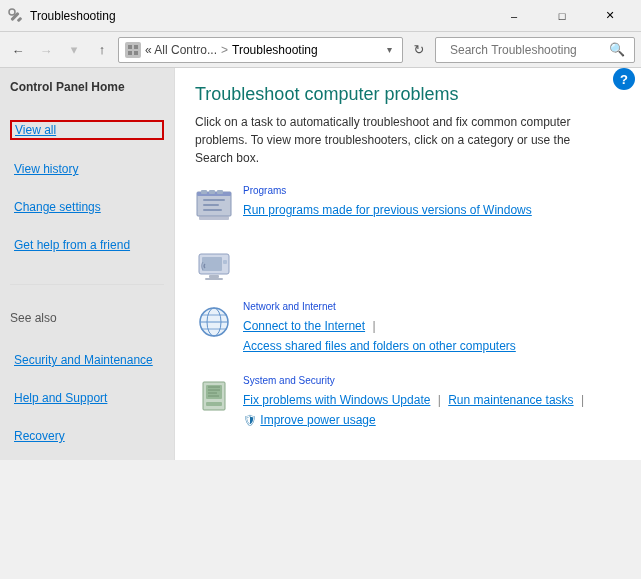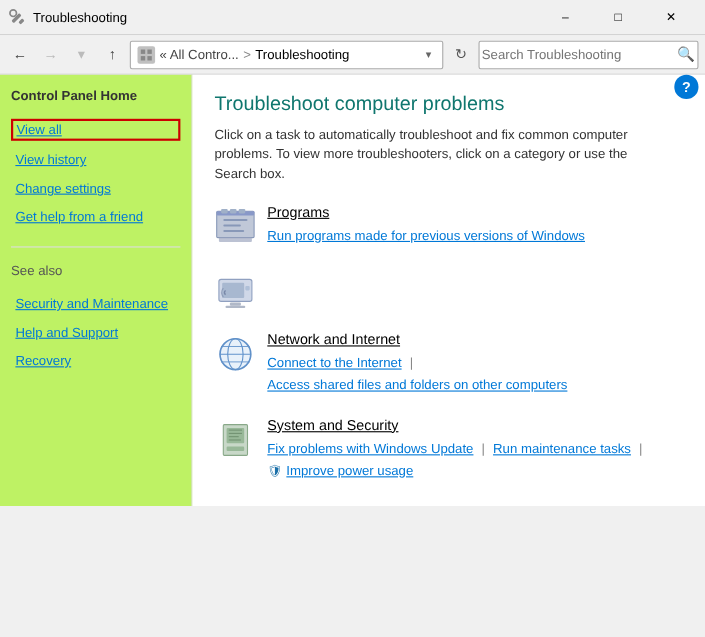--- a/index.html
+++ b/index.html
@@ -123,21 +123,21 @@
       font-size: 13px;
     }
     .search-box {
       height: 26px;
       width: 200px;
       border: 1px solid #aaa;
       border-radius: 2px;
       display: flex;
       align-items: center;
       background: #fff;
-      padding: 0 2px;
+      padding: 0 14px;
       gap: 4px;
     }
     .search-box input {
       border: none;
       outline: none;
       font-size: 12px;
       flex: 1;
       color: #777;
       background: transparent;
     }
@@ -151,26 +151,26 @@
     .main-container {
       display: flex;
       height: calc(579px - 32px - 36px);
       background: #fff;
     }
 
     
     .sidebar {
       width: 175px;
       min-width: 175px;
-      background: #bef264;
+      background: #e5e5e5;
       border-right: 1px solid #ddd;
       padding: 12px 10px;
       display: flex;
       flex-direction: column;
-      gap: 8px;
+      gap: 20px;
     }
     .sidebar-header {
       font-size: 12px;
       color: #333;
       font-weight: 600;
       margin-bottom: 6px;
     }
     .sidebar-link {
       font-size: 12px;
       color: #0078d7;
@@ -226,23 +226,22 @@
       width: 38px;
       height: 38px;
       min-width: 38px;
       display: flex;
       align-items: center;
       justify-content: center;
       margin-top: 2px;
     }
     .category-text {}
     .category-name {
-      font-size: 13px;
-      color: #000000;
-      text-decoration: underline;
+      font-size: 10px;
+      color: #1d4ed8;
       cursor: pointer;
       margin-bottom: 4px;
     }
     .category-links {
       font-size: 12px;
       color: #333;
       line-height: 1.7;
     }
     .category-links a {
       color: #0078d7;

